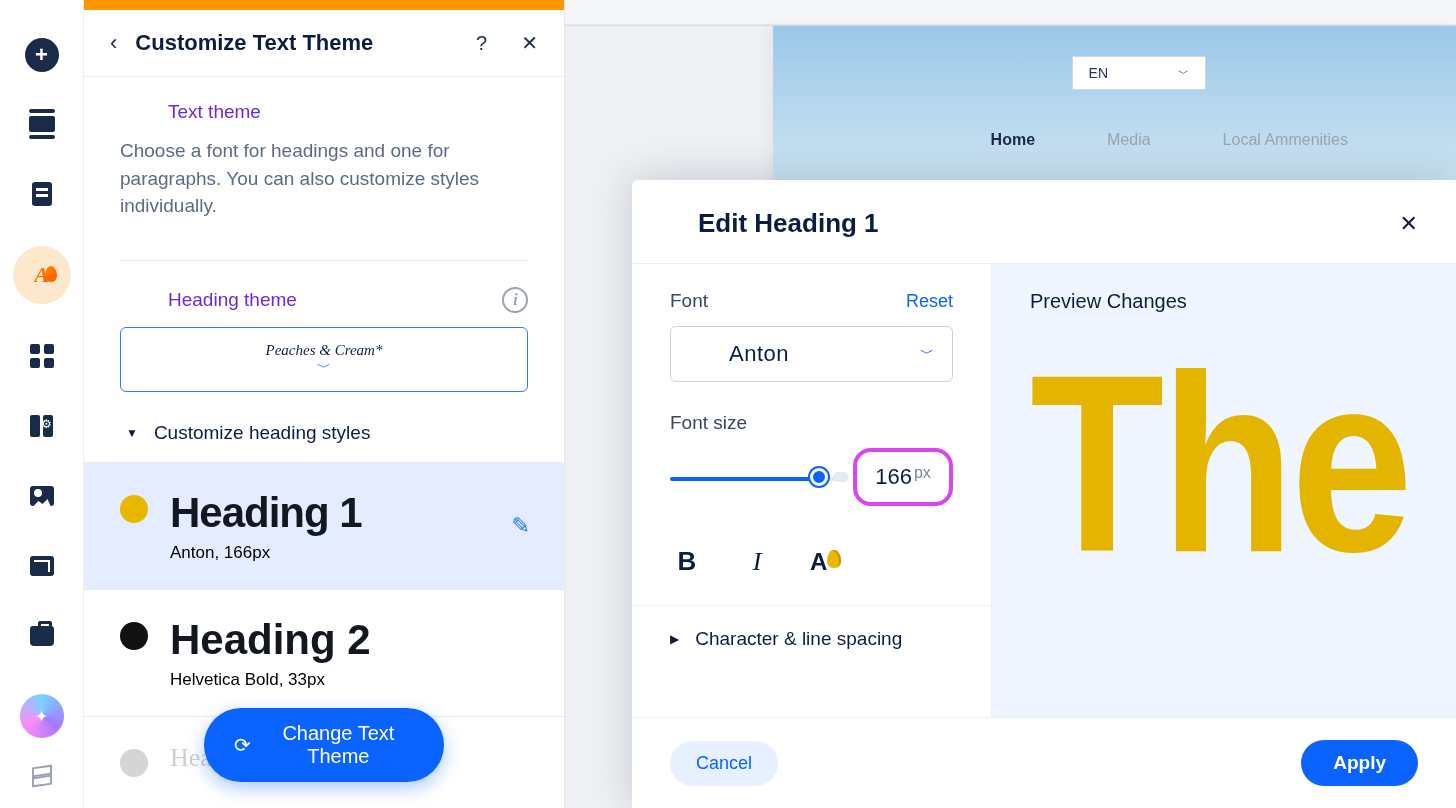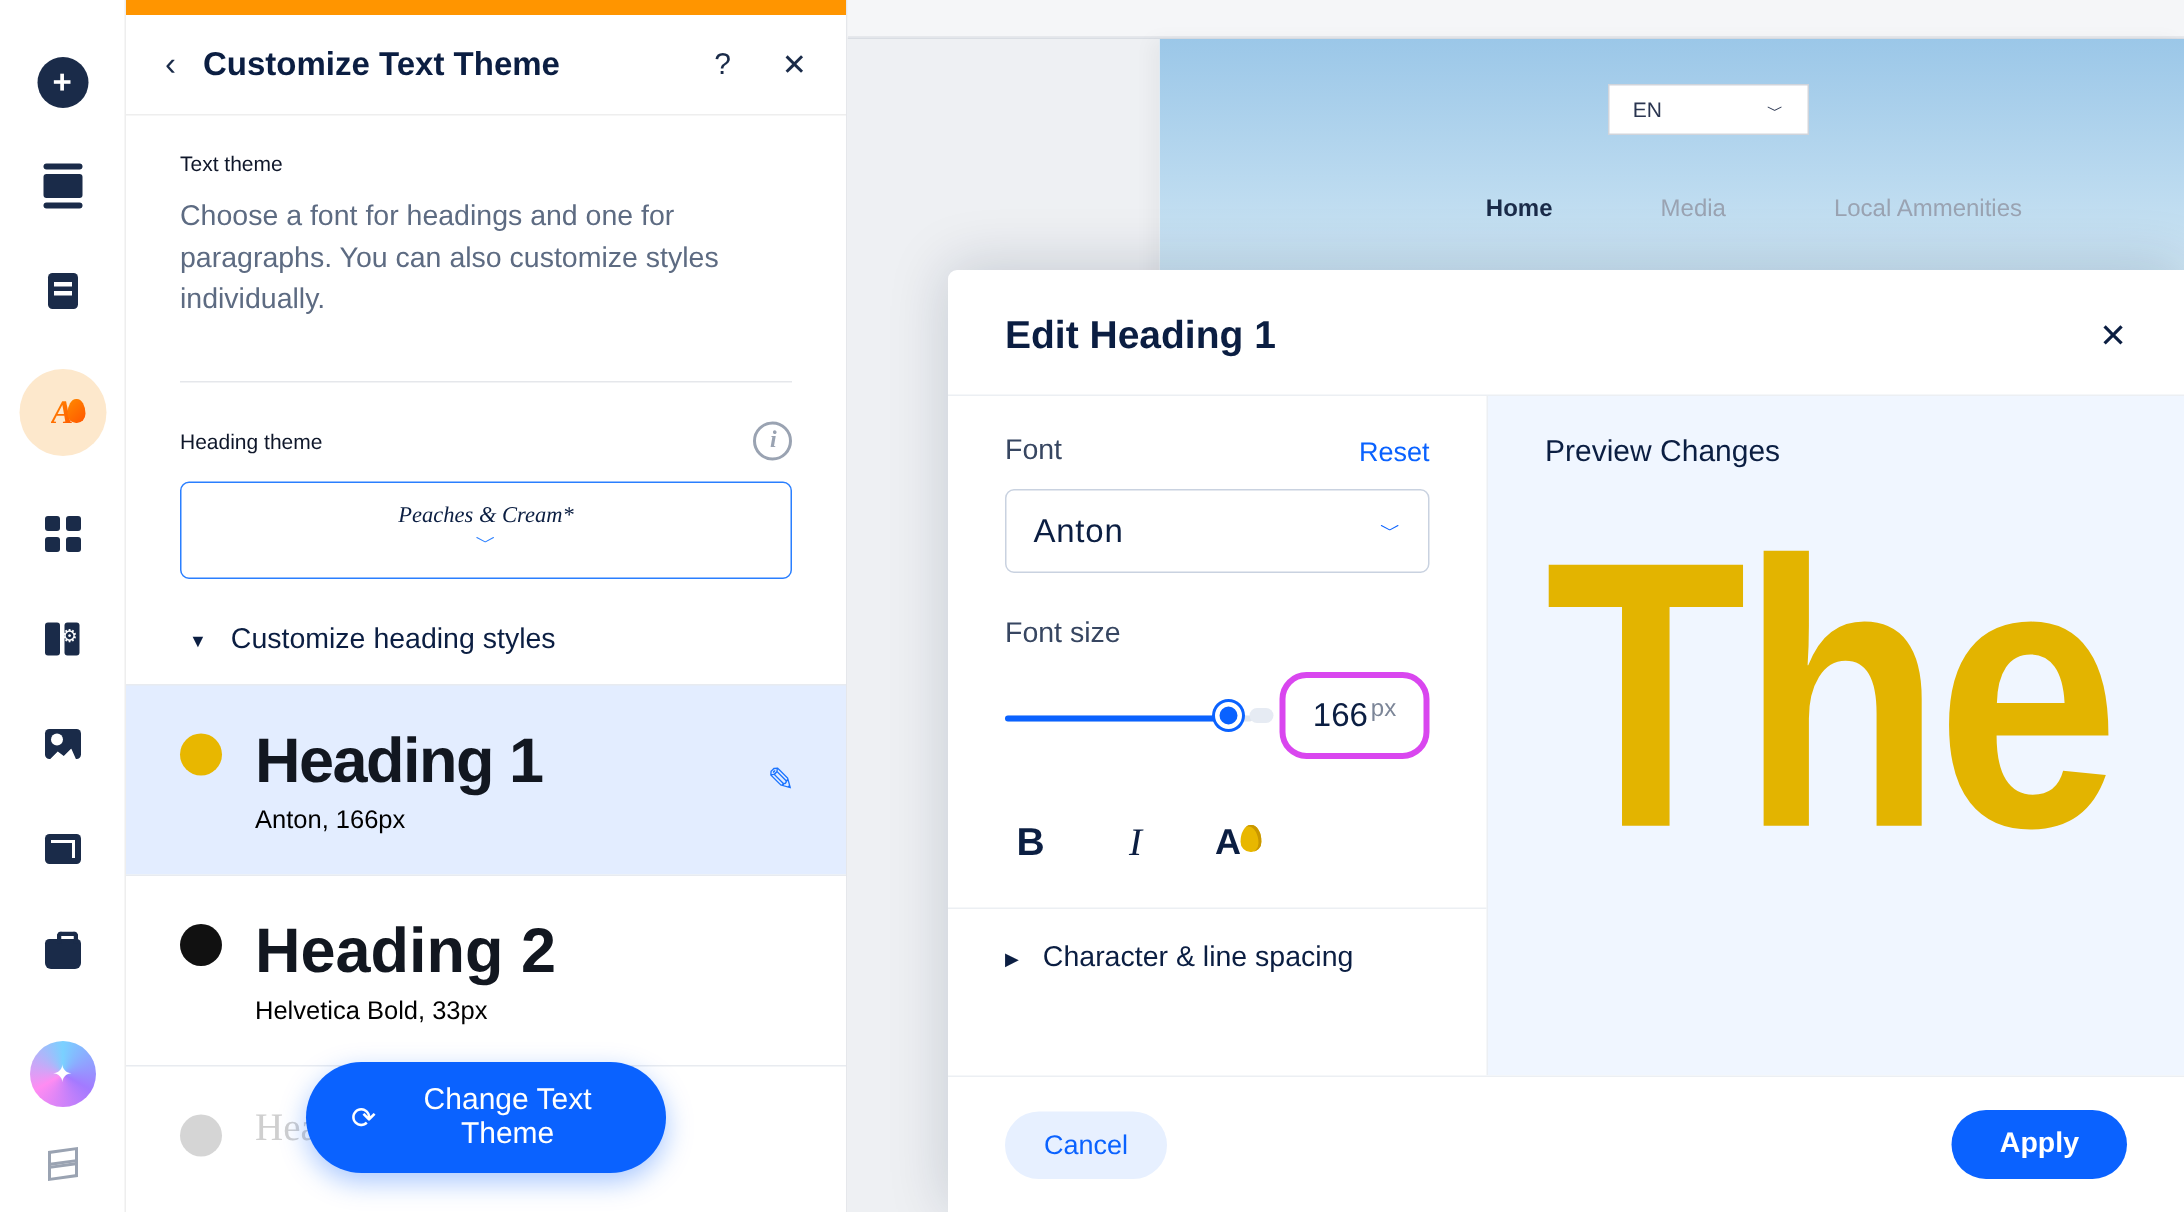--- a/index.html
+++ b/index.html
@@ -93,21 +93,21 @@
   .sidebar-head{
     display:flex;align-items:center;
     padding:20px 26px;
     gap:18px;
     border-bottom:1px solid #eee;
   }
   .sidebar-head .back{font-size:22px;color:#1a2b49;cursor:pointer;}
   .sidebar-head h2{font-size:22px;font-weight:700;color:#0b1e42;flex:1;}
   .sidebar-head .help,.sidebar-head .close{font-size:20px;color:#1a2b49;cursor:pointer;margin-left:16px;}
   .sidebar-scroll{flex:1;overflow:hidden;position:relative;padding:24px 36px 0 36px;}
-  .sect-title{font-size:14px;color:#0f172a;font-weight:500;margin-bottom:14px;}
+  .sect-title{font-size:19px;color:#6d28d9;font-weight:500;margin-bottom:14px;margin-left:48px;}
   .sect-desc{font-size:19px;color:#5d6b82;line-height:1.45;margin-bottom:26px;border-bottom:1px solid #e5e7eb;padding-bottom:40px;}
   .row-head{display:flex;align-items:center;justify-content:space-between;margin-bottom:14px;}
   .row-head .sect-title{margin-bottom:0;}
   .info-ic{width:26px;height:26px;border:2px solid #9aa3b2;border-radius:50%;display:flex;align-items:center;justify-content:center;font-family:serif;font-style:italic;font-weight:bold;color:#9aa3b2;letter-spacing:-1px;}
   .dropdown{
     border:1px solid #2a7fff;border-radius:6px;
     padding:14px 18px;
     display:flex;align-items:center;justify-content:space-between;
     cursor:pointer;
     color:#0b1e42;
@@ -190,34 +190,34 @@
     border-radius:6px 0 0 0;
     box-shadow:0 -2px 40px rgba(10,30,60,.18);
     display:flex;flex-direction:column;
     overflow:hidden;
   }
   .modal-head{
     display:flex;align-items:center;justify-content:space-between;
     padding:28px 38px 24px;
     border-bottom:1px solid #eceff3;
   }
-  .modal-head h3{font-size:26px;font-weight:700;color:#0b1e42;}
+  .modal-head h3{font-size:26px;font-weight:700;color:#0b1e42;margin-left:28px;}
   .modal-head .x{font-size:22px;color:#0b1e42;cursor:pointer;}
   .modal-body{flex:1;display:flex;overflow:hidden;}
   .mb-left{width:360px;border-right:1px solid #eceff3;padding:26px 38px 0;display:flex;flex-direction:column;}
   .mb-right{flex:1;background:#f0f6ff;padding:26px 38px 0;overflow:hidden;}
   .frow{display:flex;align-items:center;justify-content:space-between;margin-bottom:14px;}
   .flabel{font-size:19px;color:#374661;}
   .reset{font-size:18px;color:#0a62ff;cursor:pointer;}
   .font-dd{
     border:1px solid #c9d2e0;border-radius:6px;
     padding:14px 18px;display:flex;align-items:center;justify-content:space-between;
     cursor:pointer;margin-bottom:30px;
   }
-  .font-dd .fname{font-family:"Arial Black","Impact",sans-serif;font-size:22px;color:#0b1e42;letter-spacing:.5px;}
+  .font-dd .fname{font-family:"Arial Black","Impact",sans-serif;font-size:22px;color:#0b1e42;letter-spacing:.5px;margin-left:40px;}
   .font-dd .chev{color:#0a62ff;font-size:14px;}
   .size-row{display:flex;align-items:center;gap:18px;margin-bottom:34px;}
   .slider{position:relative;flex:1;height:24px;}
   .track{position:absolute;left:0;right:0;top:50%;height:4px;border-radius:4px;background:#dfe5ee;}
   .track-fill{position:absolute;left:0;width:90%;top:50%;height:4px;border-radius:4px;background:#0a62ff;}
   .thumb{position:absolute;left:90%;top:50%;width:18px;height:18px;border-radius:50%;background:#0a62ff;border:3px solid #fff;box-shadow:0 0 0 2px #0a62ff;transform:translate(-50%,-50%);}
   .slider .extra{position:absolute;left:calc(90% + 14px);top:50%;width:16px;height:10px;border-radius:6px;background:#e6ebf3;transform:translateY(-50%);}  
   .size-box{
     border:4px solid #d946ef;border-radius:18px;
     padding:12px 14px;width:100px;text-align:center;

